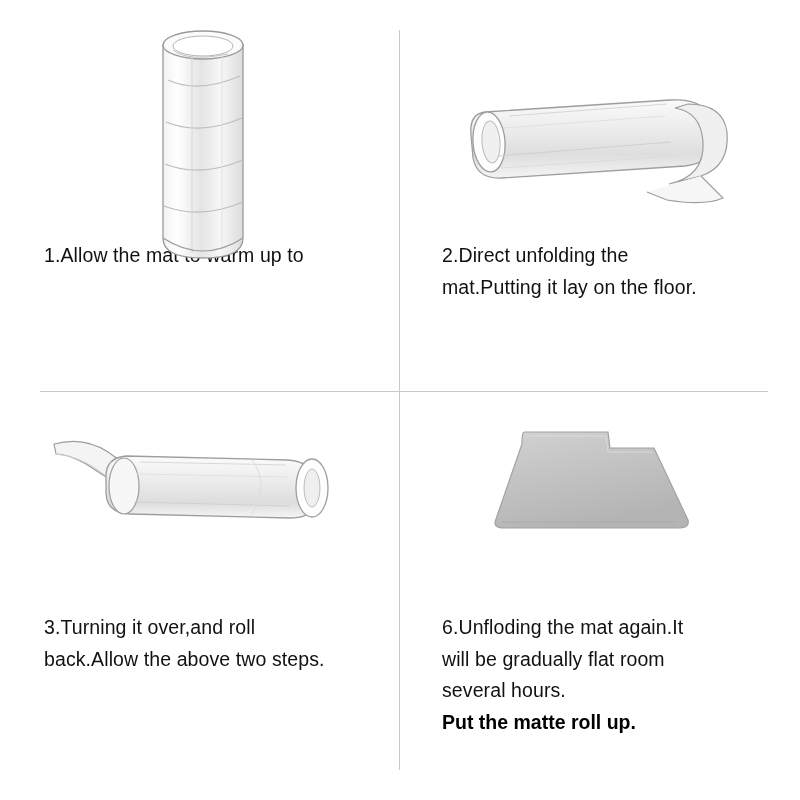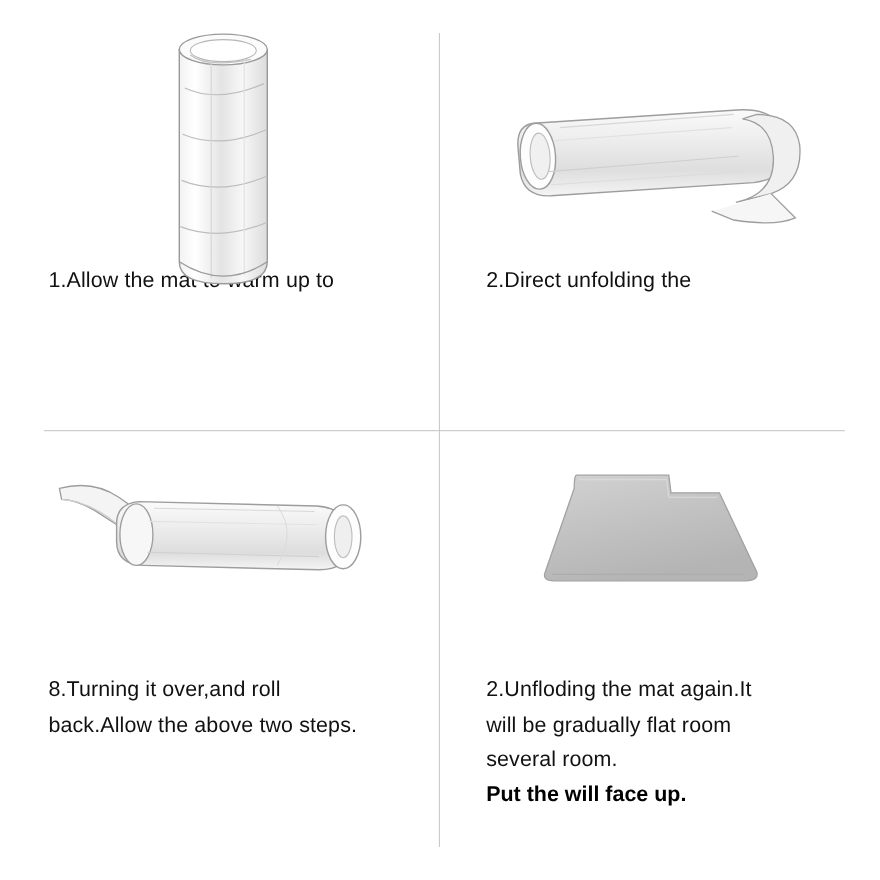--- a/index.html
+++ b/index.html
@@ -139,20 +139,21 @@
         <path d="M246 96 L268 118 Q250 126 212 120 L192 112" fill="#f6f6f6" stroke="#9d9d9d" stroke-width="1.2"></path>
 
         <path d="M54 36 L212 24" fill="none" stroke="#d7d7d7" stroke-width="1"></path>
         <path d="M48 48 L210 36" fill="none" stroke="#e0e0e0" stroke-width="1"></path>
         <path d="M44 76 L216 62" fill="none" stroke="#cfcfcf" stroke-width="1"></path>
         <path d="M46 88 L220 76" fill="none" stroke="#dcdcdc" stroke-width="1"></path>
       </svg>
     </div>
     <div class="caption">
       <div>2.Direct unfolding the</div>
+      <div>mat.Putting it lay on the floor.</div>
     </div>
   </div>
 
   <div class="cell cell-3">
     <div class="art art-3">
       <svg width="300" height="150" viewBox="0 0 300 150">
         <defs>
           <linearGradient id="rollGrad3" x1="0" y1="0" x2="0" y2="1">
             <stop offset="0%" stop-color="#fbfbfb"></stop>
             <stop offset="40%" stop-color="#ececec"></stop>
@@ -171,21 +172,21 @@
 
         <ellipse cx="84" cy="66" rx="15" ry="28" fill="#f7f7f7" stroke="#9d9d9d" stroke-width="1.2"></ellipse>
 
         <path d="M100 42 L246 45" fill="none" stroke="#d8d8d8" stroke-width="1"></path>
         <path d="M96 54 L248 57" fill="none" stroke="#e2e2e2" stroke-width="1"></path>
         <path d="M94 82 L250 86" fill="none" stroke="#d0d0d0" stroke-width="1"></path>
         <path d="M212 40 Q230 64 212 94" fill="none" stroke="#dcdcdc" stroke-width="1"></path>
       </svg>
     </div>
     <div class="caption">
-      <div>8.Turning it over,and roll</div>
+      <div>3.Turning it over,and roll</div>
       <div>back.Allow the above two steps.</div>
     </div>
   </div>
 
   <div class="cell cell-4">
     <div class="art art-4">
       <svg width="230" height="130" viewBox="0 0 230 130">
         <defs>
           <linearGradient id="matGrad" x1="0" y1="0" x2="0.4" y2="1">
             <stop offset="0%" stop-color="#d2d2d2"></stop>
@@ -193,20 +194,20 @@
             <stop offset="100%" stop-color="#b4b4b4"></stop>
           </linearGradient>
         </defs>
 
         <path d="M46 10 L130 10 L132 26 L176 26 L210 98 Q212 106 200 106 L26 106 Q14 106 18 97 L44 22 Q44 10 46 10 Z" fill="url(#matGrad)" stroke="#a2a2a2" stroke-width="1.2"></path>
         <path d="M48 14 L128 14 L130 30 L174 30" fill="none" stroke="#dadada" stroke-width="1"></path>
         <path d="M24 100 L198 100" fill="none" stroke="#aaaaaa" stroke-width="1"></path>
       </svg>
     </div>
     <div class="caption">
-      <div>2.Unfloding the mat again.It</div>
+      <div>6.Unfloding the mat again.It</div>
       <div>will be gradually flat room</div>
-      <div>several room.</div>
-    </div>
-    <div class="caption-strong">Put the will face up.</div>
+      <div>several hours.</div>
+    </div>
+    <div class="caption-strong">Put the matte roll up.</div>
   </div>
 
 </div>
 
 </body></html>

